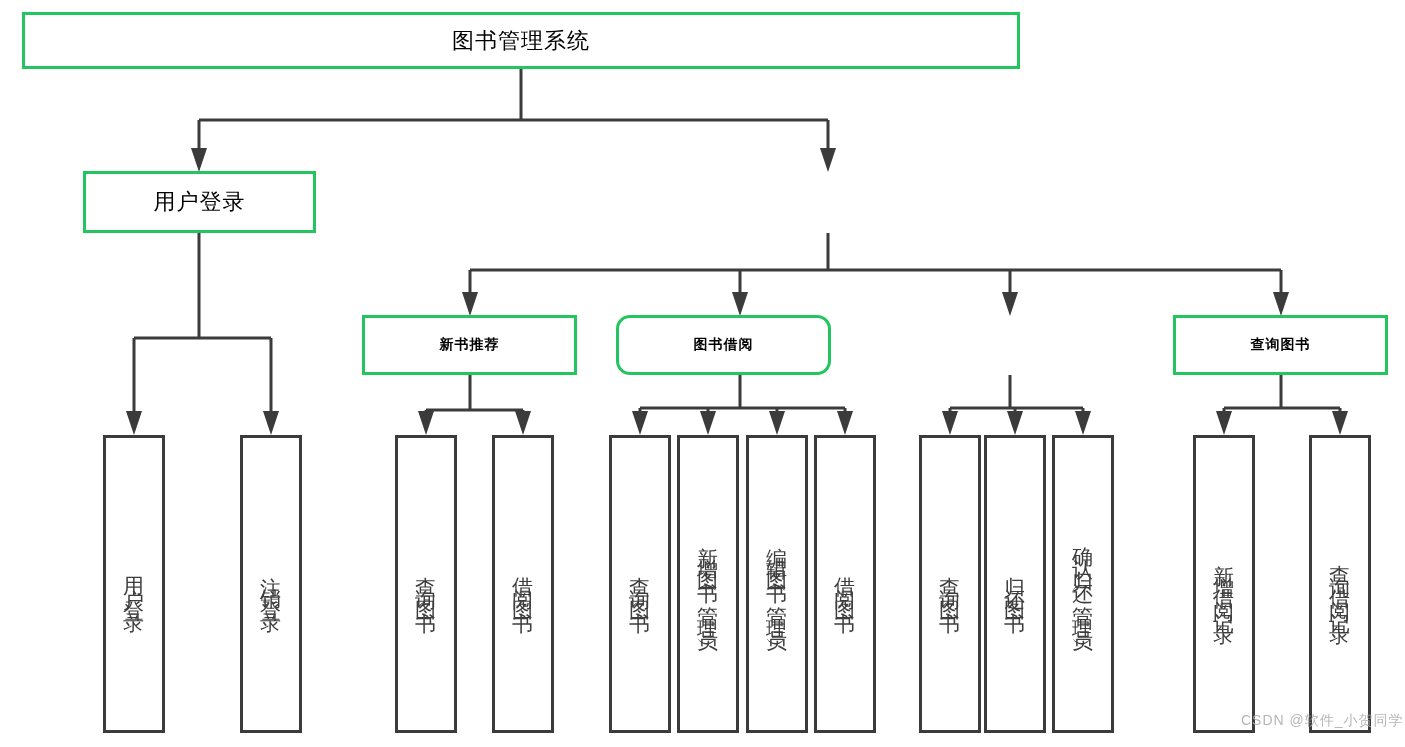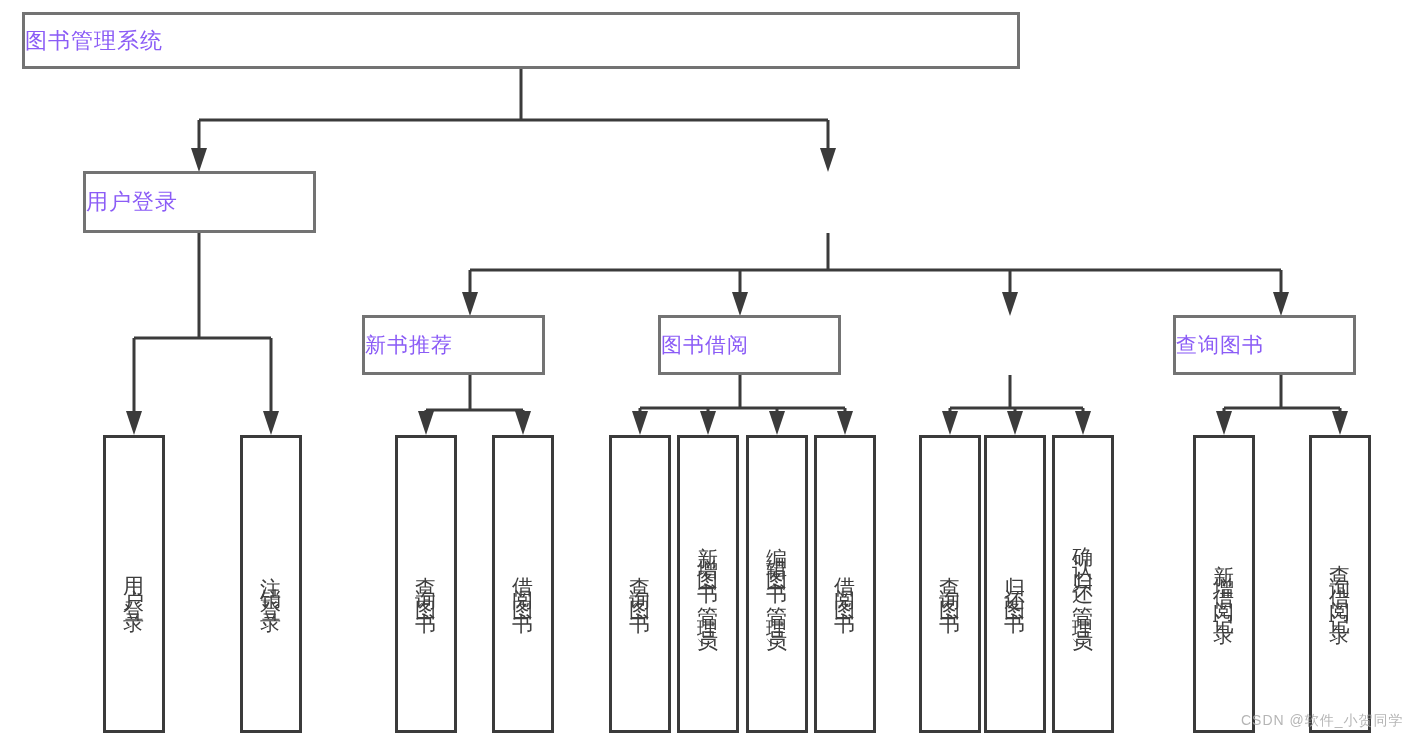--- a/index.html
+++ b/index.html
@@ -18,36 +18,36 @@
   .connector-layer {
     position: absolute;
     left: 0;
     top: 0;
     z-index: 1;
   }
   .hbox {
     position: absolute;
     box-sizing: border-box;
     background: #ffffff;
-    border: 3px solid #737373;
+    border: 3px solid #22c55e;
     display: flex;
     align-items: center;
-    justify-content: flex-start;
+    justify-content: center;
     font-size: 22px;
     letter-spacing: 1px;
-    color: #8b5cf6;
+    color: #000000;
     z-index: 2;
     white-space: nowrap;
   }
   .hbox.root   { left: 22px;   top: 12px;  width: 998px; height: 57px; }
   .hbox.l2-a   { left: 83px;   top: 171px; width: 233px; height: 62px; }
   .hbox.l2-b   { left: 712px;  top: 171px; width: 233px; height: 62px; }
-  .hbox.l3     { top: 315px; width: 183px; height: 60px; font-size: 21px; }
+  .hbox.l3     { top: 315px; width: 215px; height: 60px; font-size: 14px; font-weight: bold; }
   .hbox.l3-a   { left: 362px; }
-  .hbox.l3-b   { left: 658px; }
+  .hbox.l3-b   { left: 616px; border-radius: 14px; }
   .hbox.l3-c   { left: 902px; }
   .hbox.l3-d   { left: 1173px; }
   .vbox {
     position: absolute;
     box-sizing: border-box;
     top: 435px;
     width: 62px;
     height: 298px;
     background: #ffffff;
     border: 3px solid #3b3b3b;

